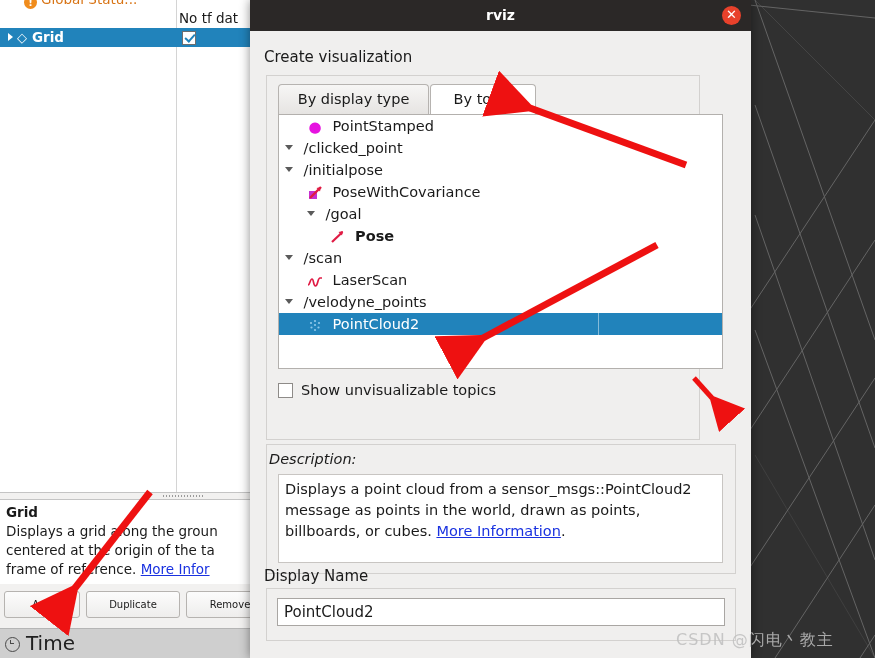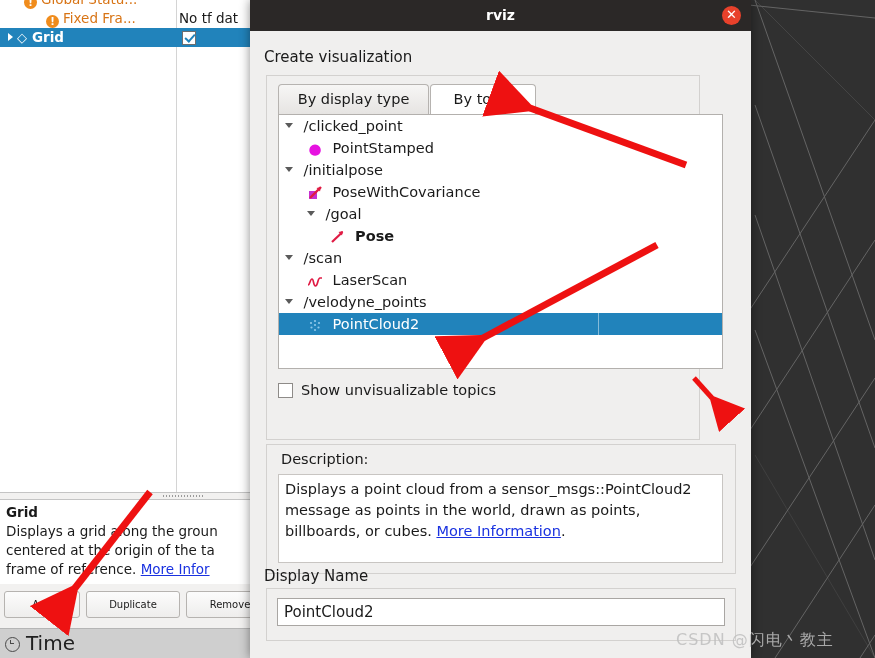--- a/index.html
+++ b/index.html
@@ -374,22 +374,23 @@
   #desc-group {
     position: absolute;
     left: 16px; top: 413px;
     width: 470px; height: 130px;
     background: #f0efee;
     border: 1px solid #d3d1cf;
     box-sizing: border-box;
   }
   #desc-label {
     position: absolute;
-    left: 14px; top: 6px;
+    left: 2px; top: 6px;
     font-size: 14.5px;
+    font-style: italic;
   }
   #desc-box {
     position: absolute;
     left: 11px; top: 29px;
     width: 445px; height: 89px;
     background: #ffffff;
     border: 1px solid #c8c5c2;
     box-sizing: border-box;
     padding: 4px 6px;
     font-size: 14.5px;
@@ -471,23 +472,20 @@
     <div class="tree-col-split"></div>
 
     <div class="tree-row row-status" style="margin-top:-10px;">
       <div class="label-cell" style="padding-left:24px;">
         <span class="warn-icon">!</span><span>Global Statu...</span>
       </div>
       <div class="value-cell"></div>
     </div>
 
     <div class="tree-row row-status">
-      <div class="label-cell" style="padding-left:46px;">
-        <span class="warn-icon">!</span><span>Fixed Fra...</span>
-      </div>
       <div class="value-cell tf-text">No tf dat</div>
     </div>
 
     <div class="tree-row selected">
       <div class="label-cell" style="padding-left:8px;">
         <span class="arrow-right"></span><span class="grid-glyph">◇</span><span>Grid</span>
       </div>
       <div class="value-cell">
         <span class="check-box-on"></span>
       </div>
@@ -528,28 +526,28 @@
   <div id="dialog-body">
 
     <div id="create-vis-label">Create visualization</div>
 
     <div id="tab-group">
       <div id="tab-display-type" class="tab">By display type</div>
       <div id="tab-by-topic" class="tab">By topic</div>
 
       <div id="topic-tree">
 
+        <div class="topic-row ind-1">
+          <span class="ico ico-pointstamped">●</span>
+          <span>PointStamped</span>
+        </div>
+
         <div class="topic-row ind-0">
           <span class="disclosure"></span>
           <span style="margin-left:6px;">/clicked_point</span>
-        </div>
-
-        <div class="topic-row ind-1">
-          <span class="ico ico-pointstamped">●</span>
-          <span>PointStamped</span>
         </div>
 
         <div class="topic-row ind-0">
           <span class="disclosure"></span>
           <span style="margin-left:6px;">/initialpose</span>
         </div>
 
         <div class="topic-row ind-1">
           <span class="ico ico-posecov">
             <svg width="15" height="14" viewBox="0 0 15 14">

